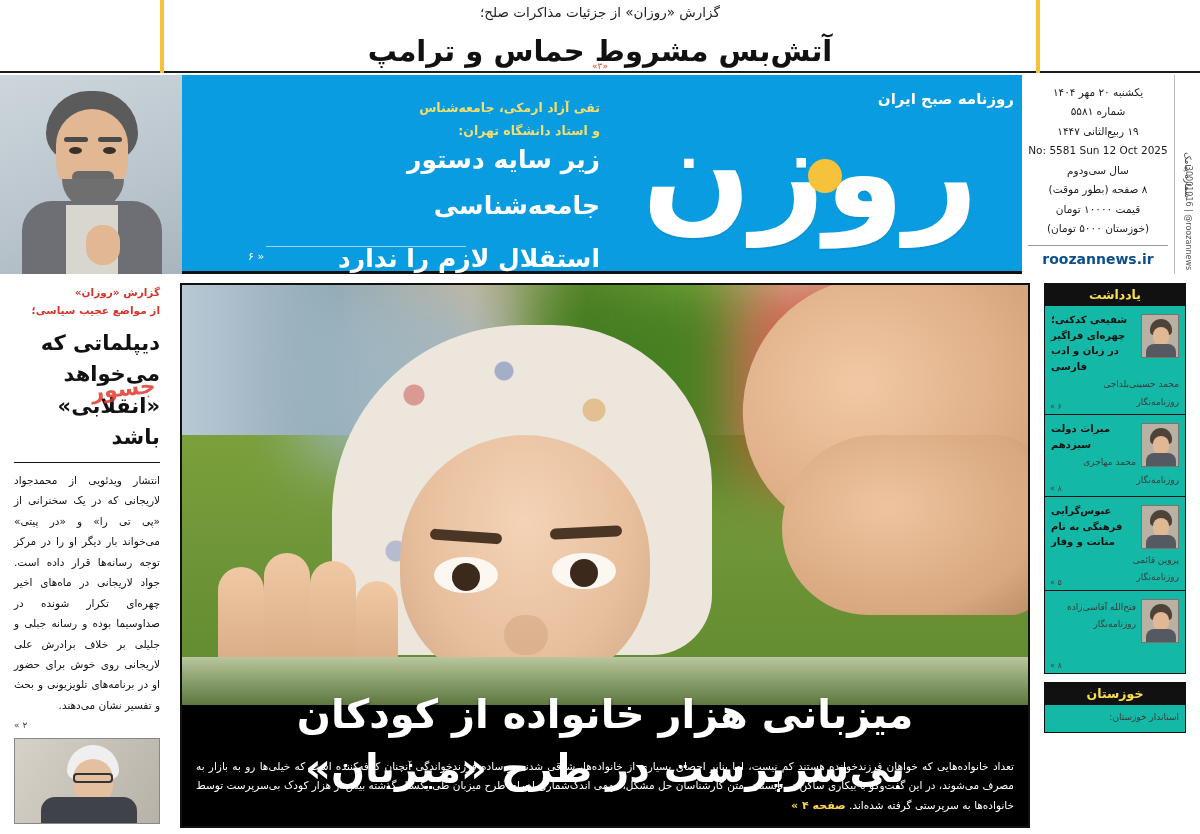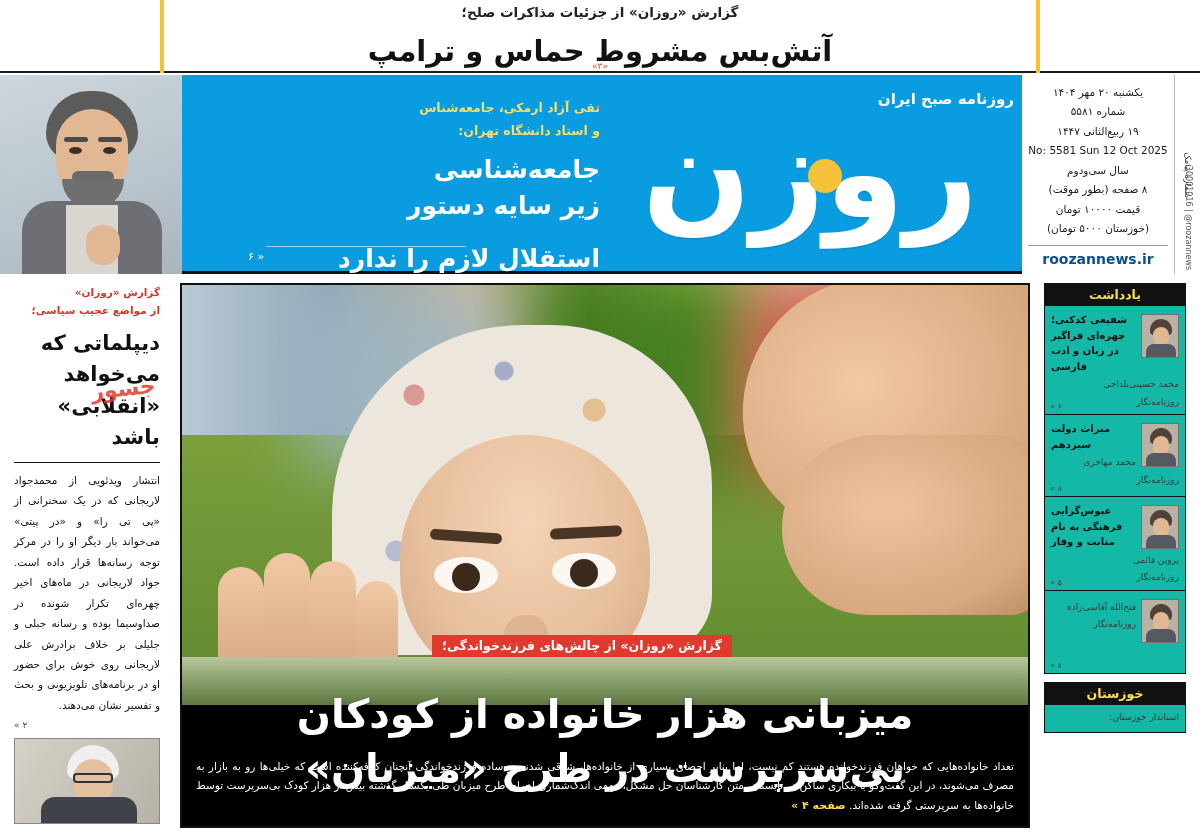--- a/index.html
+++ b/index.html
@@ -36,21 +36,21 @@
     top: 0; right: 160px;
     width: 4px; height: 73px;
     background: #f6c23a;
   }
   .top-kicker {
     position: absolute;
     top: 4px; left: 0; width: 1200px;
     text-align: center;
     font-size: 13.5px;
     color: #222;
-    font-weight: bold;
+    font-weight: normal;
     direction: rtl;
   }
   .top-headline {
     position: absolute;
     top: 34px; left: 0; width: 1200px;
     text-align: center;
     font-size: 29px;
     font-weight: bold;
     color: #111;
     direction: rtl;
@@ -476,22 +476,22 @@
       <div class="mustache"></div>
         <div class="beard"></div>
       <div class="body"></div>
         <div class="shirt"></div>
         <div class="hand"></div>
     </div>
 
     <div class="blue-promo">
       <div class="byline">تقی آزاد ارمکی، جامعه‌شناس</div>
       <div class="byline">و استاد دانشگاه تهران:</div>
+      <div class="big" style="margin-top:0">زیر سایه دستور</div>
       <div class="big">جامعه‌شناسی</div>
-      <div class="big" style="margin-top:0">زیر سایه دستور</div>
       <div class="big" style="margin-top:16px">استقلال لازم را ندارد</div>
       <div class="hr"></div>
       <div class="pageref">« ۶</div>
     </div>
 
     <div class="nameplate-sub">روزنامه صبح ایران</div>
     <div class="nameplate">
       <div class="logo-text">روزن</div>
       <div class="sun"></div>
     </div>
@@ -600,21 +600,20 @@
         <div class="gnose"></div>
         <div class="fingers">
             <i></i>
             <i></i>
             <i></i>
             <i></i>
           </div>
         <div class="rail"></div>
       </div>
 
-      <div class="photo-caption">گزارش «روزان» از چالش‌های فرزندخواندگی؛</div>
 
       <div class="main-headline">
         <div class="l1">میزبانی هزار خانواده از کودکان</div>
         <div class="l2">بی‌سرپرست در طرح «میزبان»</div>
       </div>
 
       <div class="lede">
         <span>تعداد خانواده‌هایی که خواهان فرزندخوانده هستند کم نیست، اما بنابر احصای بسیاری از خانواده‌ها، شوقی شدنی و ساده فرزندخواندگی آنچنان کلافه‌کننده است که خیلی‌ها رو به بازار به مصرف می‌شوند، در این گفت‌وگو با بیکاری ساکن در تابستان، متن کارشناسان حل مشکل، مهمی اندک‌شماری اجرای طرح میزبان طی یکسال گذشته بیش از هزار کودک بی‌سرپرست توسط خانواده‌ها به سرپرستی گرفته شده‌اند.</span>
         <span class="more">صفحه ۴ »</span>
       </div>

